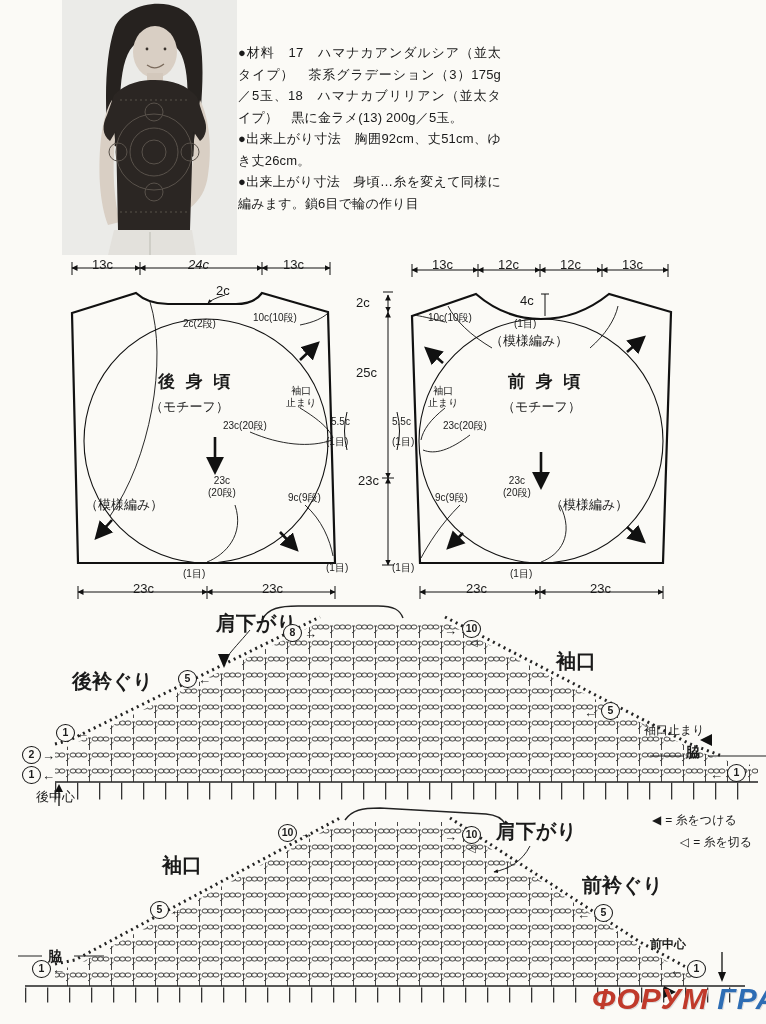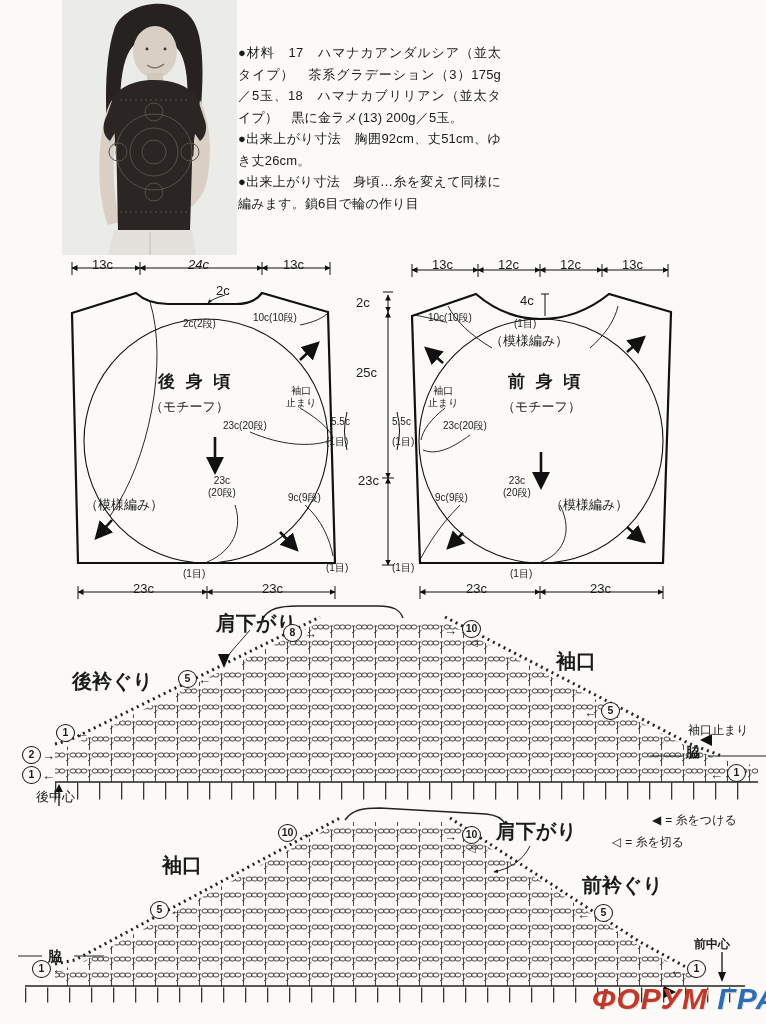--- a/index.html
+++ b/index.html
@@ -5,21 +5,21 @@
   html,body{margin:0;padding:0;background:#888;}
   .page{position:relative;width:766px;height:1024px;background:#fbfaf6;overflow:hidden;
         font-family:"Liberation Sans","DejaVu Sans",sans-serif;color:#1a1a1a;margin:0 auto;}
   
   .col{position:absolute;font-size:13px;line-height:21.5px;letter-spacing:0.2px;text-align:justify;}
   .col-left{left:238px;top:42px;width:263px;}
   .col-right{left:506px;top:40px;width:256px;}
   .col p{margin:0;}
   
   .lab{position:absolute;font-size:13px;white-space:nowrap;line-height:1.15;}
-  .s10{font-size:10px;} .s12{font-size:12px;margin-left:44px;}
+  .s10{font-size:10px;} .s12{font-size:12px;}
   .s13{font-size:13px;} .s15{font-size:20px;font-weight:bold;}
   .ttl{font-size:17px;font-weight:bold;letter-spacing:3px;}
   .ctr{text-align:center;}
   .circ{position:absolute;display:inline-block;min-width:13px;height:13px;padding:1px 2px 2px 2px;
         border:1.4px solid #111;border-radius:50%;font-size:10.5px;line-height:13px;
         text-align:center;background:#fbfaf6;font-weight:bold;}
   .arr{position:absolute;font-size:13px;font-weight:bold;line-height:1;}
   .tri{position:absolute;font-size:10px;line-height:1;}
   .legend-row{position:absolute;font-size:12px;line-height:1;white-space:nowrap;}
   .legend-row .sym{font-size:12px;margin-right:4px;}
@@ -296,21 +296,21 @@
     <span class="circ" style="left:594px;top:98px;">5</span>
     <div class="lab s12" style="left:650px;top:132px;font-weight:bold;">前中心</div>
     <span class="arr" style="left:670px;top:158px;">←</span>
     <span class="circ" style="left:687px;top:154px;">1</span>
     <div class="lab" style="left:48px;top:142px;font-size:14px;font-weight:bold;">脇</div>
     <span class="circ" style="left:32px;top:154px;">1</span>
     <span class="arr" style="left:52px;top:157px;">←</span>
     <div class="legend-row" style="left:652px;top:8px;">
       <span class="sym">◀</span><span>= 糸をつける</span>
     </div>
-    <div class="legend-row" style="left:612px;top:30px;">
+    <div class="legend-row" style="left:680px;top:30px;">
       <span class="sym">◁</span><span>= 糸を切る</span>
     </div>
   </div>
 
   <div class="watermark">
     <span class="wm1">ФОРУМ</span>
     <span class="wm2">ГРАД</span>
   </div>
 
 </div>

